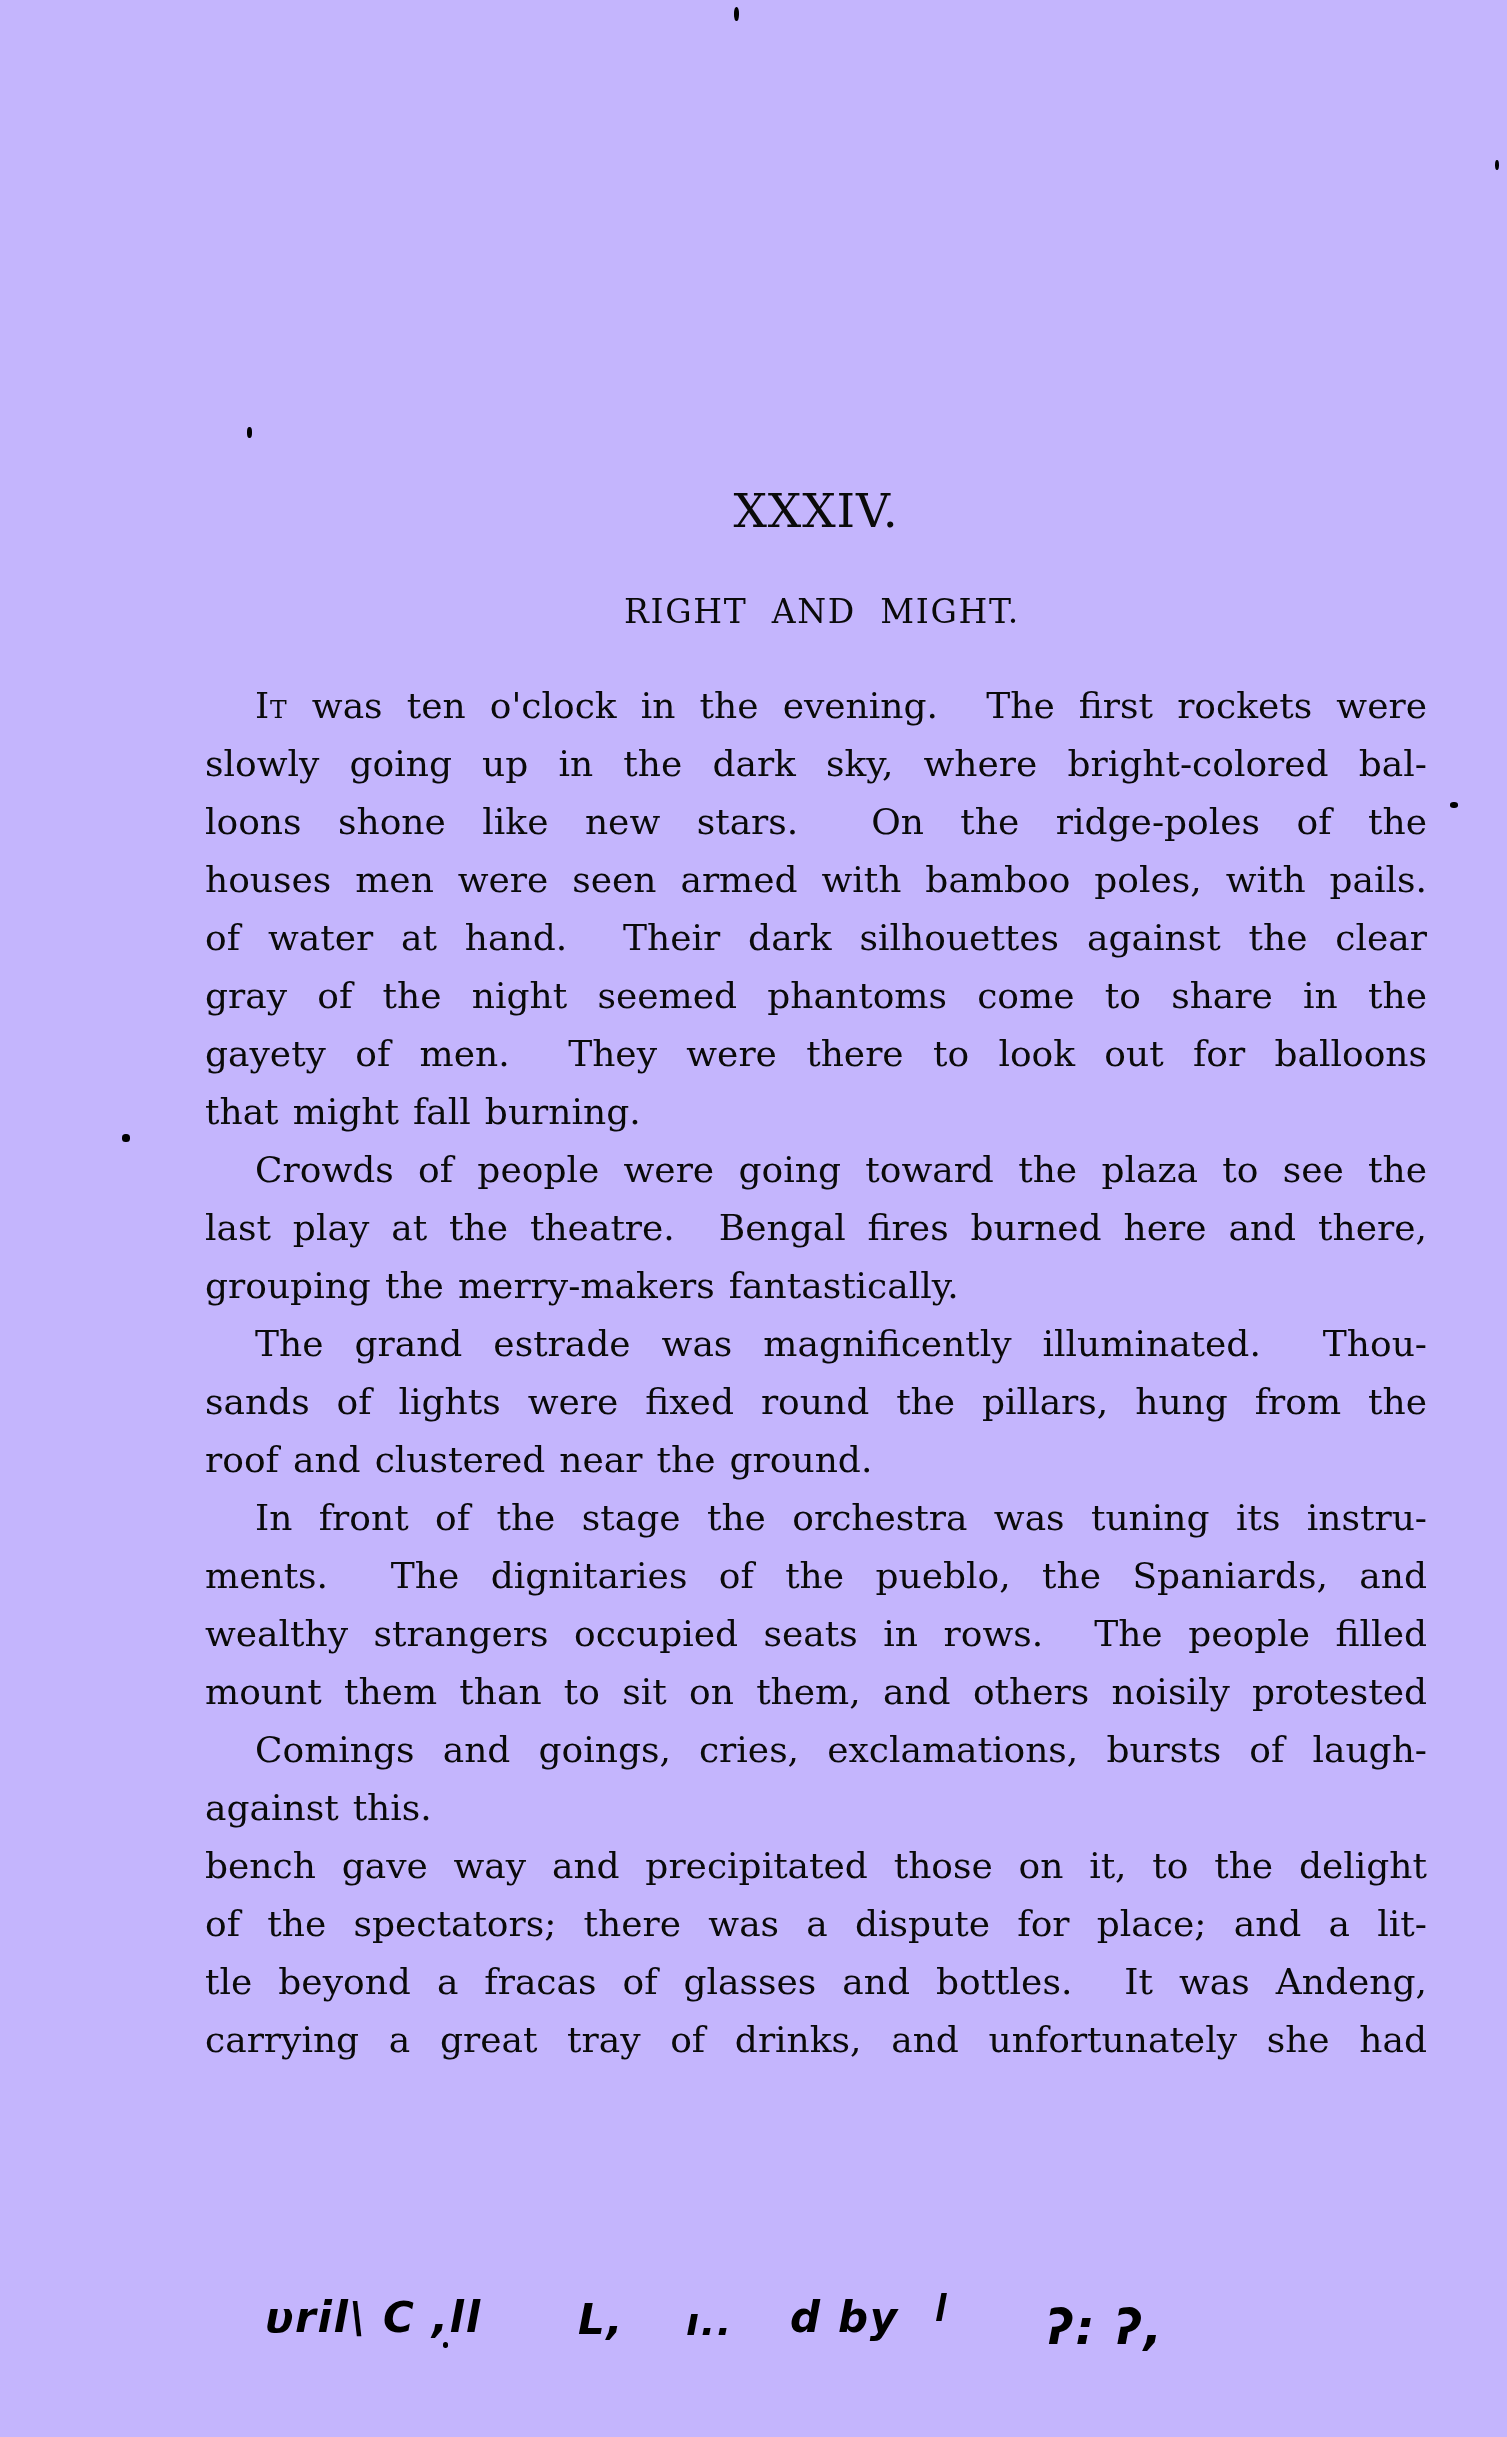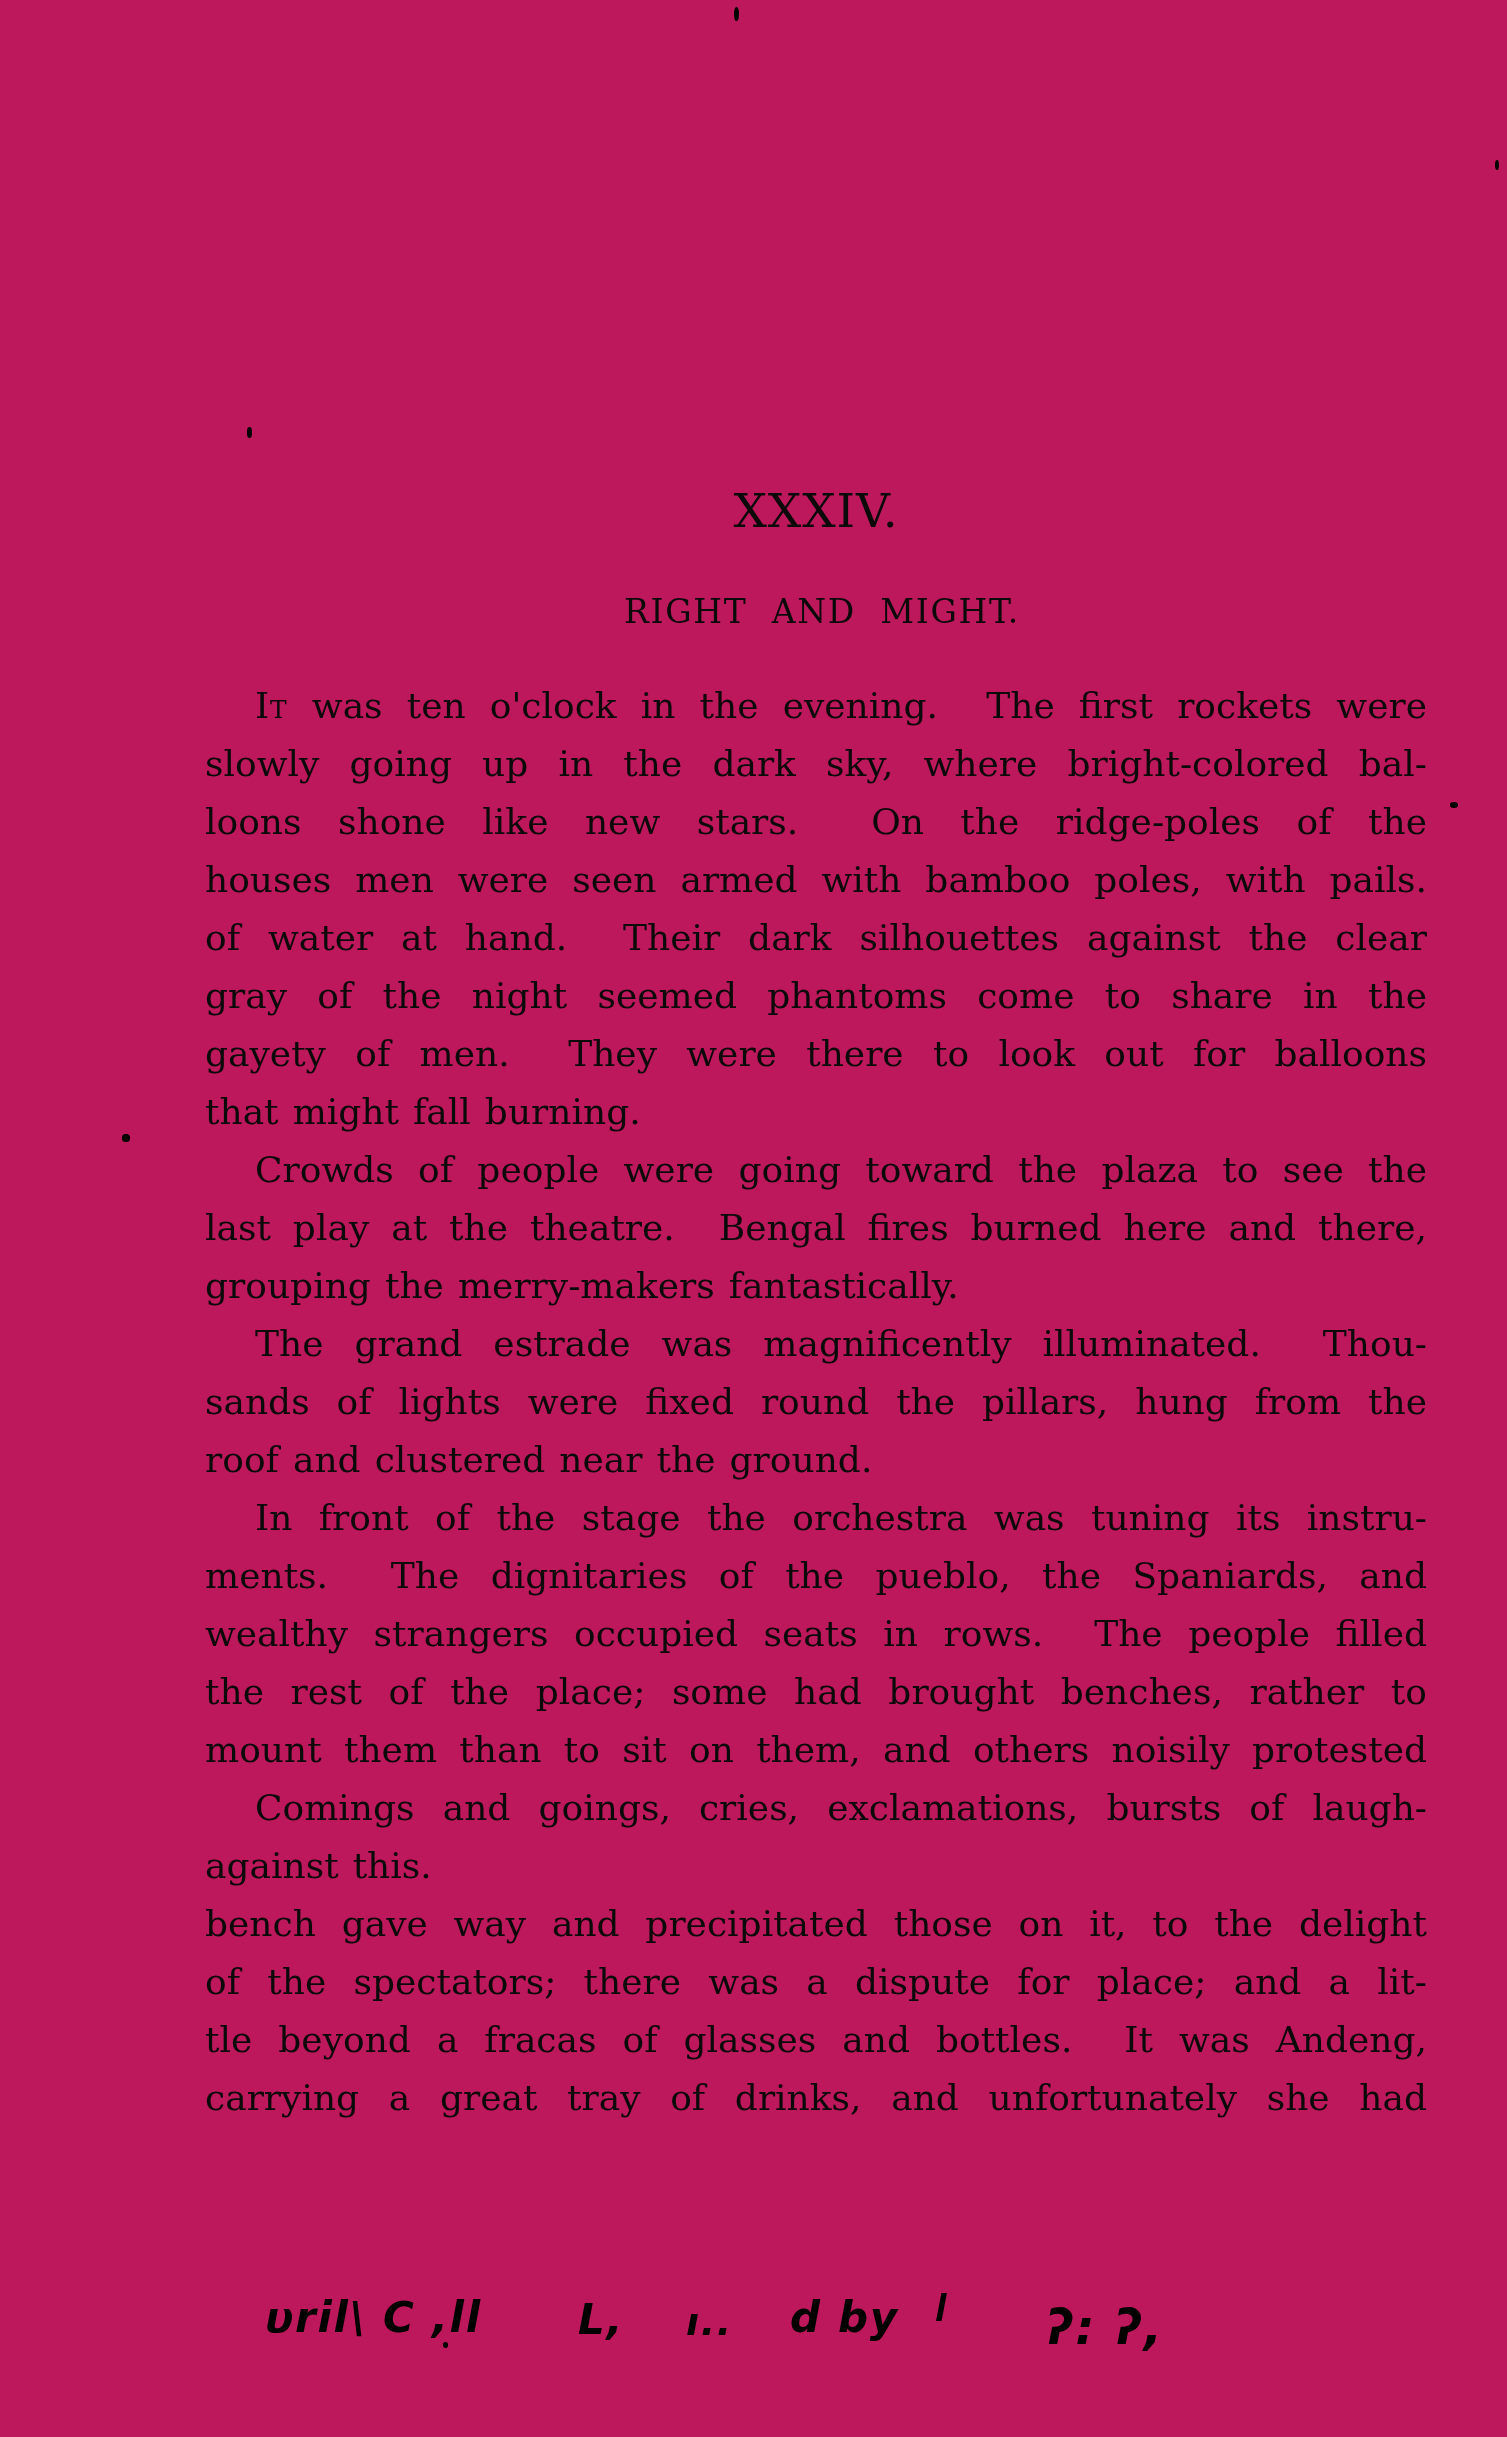--- a/index.html
+++ b/index.html
@@ -4,21 +4,21 @@
 <style>
   html, body { margin: 0; padding: 0; }
   body {
     width: 1507px; height: 2438px;
     background: #ffffff;
     font-family: "DejaVu Serif", serif;
   }
   .page {
     position: relative;
     width: 1507px; height: 2438px;
-    background: #be185d;
+    background: #c4b5fd;
     color: #0a0a0a;
     overflow: hidden;
   }
   .chapter {
     position: absolute;
     left: 205px; width: 1222px; top: 483px;
     text-align: center;
     font-size: 47px;
     letter-spacing: 0.9px;
     white-space: pre;
@@ -80,21 +80,20 @@
       <div class="line last">that might fall burning.</div>
       <div class="line indent">Crowds of people were going toward the plaza to see the</div>
       <div class="line">last play at the theatre.  Bengal fires burned here and there,</div>
       <div class="line last">grouping the merry-makers fantastically.</div>
       <div class="line indent">The grand estrade was magnificently illuminated.  Thou-</div>
       <div class="line">sands of lights were fixed round the pillars, hung from the</div>
       <div class="line last">roof and clustered near the ground.</div>
       <div class="line indent">In front of the stage the orchestra was tuning its instru-</div>
       <div class="line">ments.  The dignitaries of the pueblo, the Spaniards, and</div>
       <div class="line">wealthy strangers occupied seats in rows.  The people filled</div>
-      <div class="line">the rest of the place; some had brought benches, rather to</div>
       <div class="line">mount them than to sit on them, and others noisily protested</div>
       <div class="line indent">Comings and goings, cries, exclamations, bursts of laugh-</div>
       <div class="line last">against this.</div>
       <div class="line">bench gave way and precipitated those on it, to the delight</div>
       <div class="line">of the spectators; there was a dispute for place; and a lit-</div>
       <div class="line">tle beyond a fracas of glasses and bottles.  It was Andeng,</div>
       <div class="line">carrying a great tray of drinks, and unfortunately she had</div>
     </div>
   <div id="watermark">
       <span class="watermark-frag" style="left: 265px; top: 2293px; font-size: 42px;">υril\ C ,ll</span>

